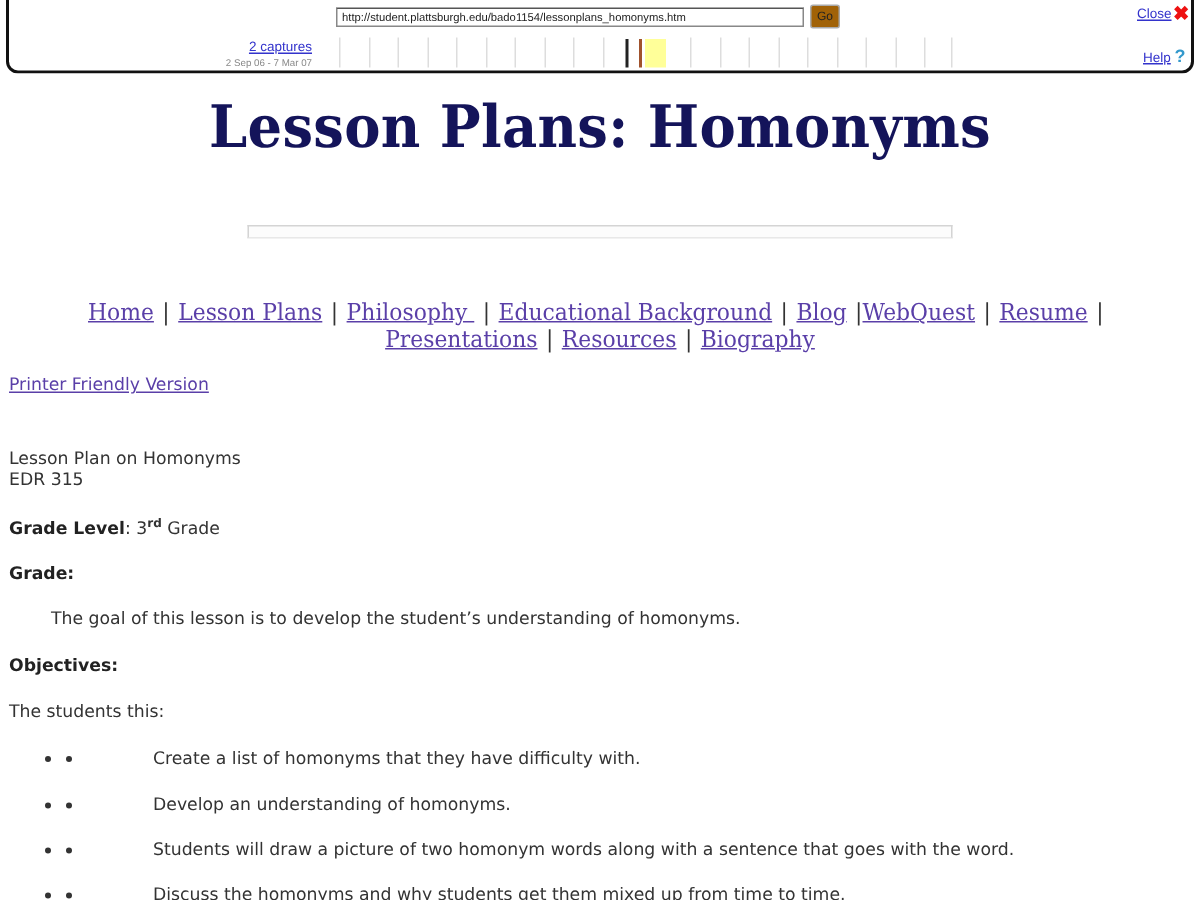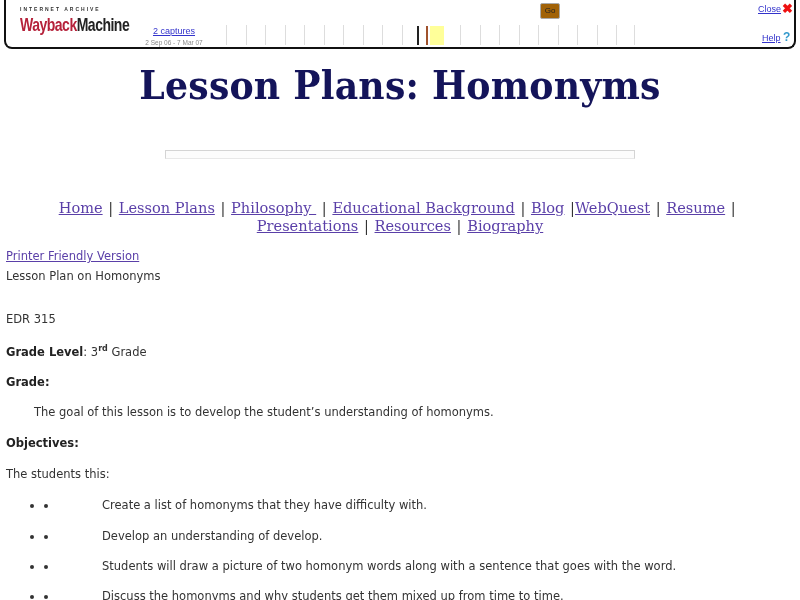--- a/index.html
+++ b/index.html
@@ -14,21 +14,21 @@
     font-family: "Liberation Sans", sans-serif;
   }
   .wb-logo { position: absolute; left: 14px; top: 6px; width: 90px; height: 34px; }
   .wb-logo .ia { font-size: 5px; letter-spacing: 2px; color: #333; font-weight: bold; }
   .wb-logo .wm {
     margin-top: 2px; font-size: 14px; font-weight: bold; font-family: "Liberation Sans", sans-serif;
     letter-spacing: -0.5px; line-height: 16px; transform: scaleY(1.3); transform-origin: top left;
   }
   .wb-logo .wm .w1 { color: #b5213a; }
   .wb-logo .wm .w2 { color: #222; }
-  .wb-captures { position: absolute; left: 134px; top: 26px; width: 68px; text-align: center; }
+  .wb-captures { position: absolute; left: 134px; top: 26px; width: 68px; text-align: right; }
   .wb-captures a { font-size: 9px; color: #33c; text-decoration: underline; display: block; }
   .wb-captures .range { font-size: 6.5px; color: #888; margin-top: 3px; }
   .wb-url {
     position: absolute; left: 218px; top: 5px; width: 312px; height: 13px;
     border: 1px solid #888; border-top-color: #555; font-size: 7.5px; color: #222;
     padding: 1px 3px; background: #fff; white-space: nowrap; overflow: hidden;
   }
   .wb-go {
     position: absolute; left: 534px; top: 3px; width: 20px; height: 16px;
     border: 1px solid #aaa; background: #a16207; font-size: 8px; text-align: center; line-height: 14px;
@@ -78,30 +78,27 @@
   .content sup { font-size: 8px; font-weight: bold; }
   .content .indent { left: 28px; }
   .bullets .bullet { position: absolute; left: 38px; white-space: nowrap; }
   .bullets .bullet .dot { position: absolute; left: 0; top: 6px; width: 4px; height: 4px; border-radius: 50%; background: #333; }
   .bullets .bullet .txt { position: absolute; left: 20px; top: 0; margin-left: 38px; }
 </style>
 </head>
 <body>
 
 <div class="wb-bar">
-  <div class="wb-logo">
-    <div class="ia">INTERNET ARCHIVE</div>
-    <div class="wm"><span class="w1">Wayback</span><span class="w2">Machine</span></div>
-  </div>
 
   <div class="wb-captures">
     <a>2 captures</a>
     <div class="range">2 Sep 06 - 7 Mar 07</div>
   </div>
 
+  <div class="wb-url">http://student.plattsburgh.edu/bado1154/lessonplans_homonyms.htm</div>
   <div class="wb-go">Go</div>
 
   <div class="wb-timeline">
     <div class="tick" style="left:12px"></div>
     <div class="tick" style="left:32px"></div>
     <div class="tick" style="left:51px"></div>
     <div class="tick" style="left:71px"></div>
     <div class="tick" style="left:90px"></div>
     <div class="tick" style="left:110px"></div>
     <div class="tick" style="left:129px"></div>
@@ -139,38 +136,38 @@
   </div>
   <div>
     <a>Presentations</a><span class="sep">|</span><a>Resources</a><span class="sep">|</span><a>Biography</a>
   </div>
 </nav>
 
 <main class="content">
   <div class="row" style="top:0">
     <a>Printer Friendly Version</a>
   </div>
-  <div class="row" style="top:20px">Lesson Plan on Homonyms</div>
+  <div class="row" style="top:49px">Lesson Plan on Homonyms</div>
   <div class="row" style="top:63px">EDR 315</div>
   <div class="row" style="top:95px">
     <span class="bold">Grade Level</span><span>: </span><span>3</span><sup>rd</sup><span> Grade</span>
   </div>
   <div class="row bold" style="top:126px">Grade:</div>
   <div class="row indent" style="top:156px">The goal of this lesson is to develop the student’s understanding of homonyms.</div>
   <div class="row bold" style="top:187px">Objectives:</div>
   <div class="row" style="top:218px">The students this:</div>
 
   <ul class="bullets">
     <li class="bullet" style="top:249px">
       <span class="dot"></span>
       <span class="txt">Create a list of homonyms that they have difficulty with.</span>
     </li>
     <li class="bullet" style="top:280px">
       <span class="dot"></span>
-      <span class="txt">Develop an understanding of develop.</span>
+      <span class="txt">Develop an understanding of homonyms.</span>
     </li>
     <li class="bullet" style="top:310px">
       <span class="dot"></span>
       <span class="txt">Students will draw a picture of two homonym words along with a sentence that goes with the word.</span>
     </li>
     <li class="bullet" style="top:340px">
       <span class="dot"></span>
       <span class="txt">Discuss the homonyms and why students get them mixed up from time to time.</span>
     </li>
   </ul>

